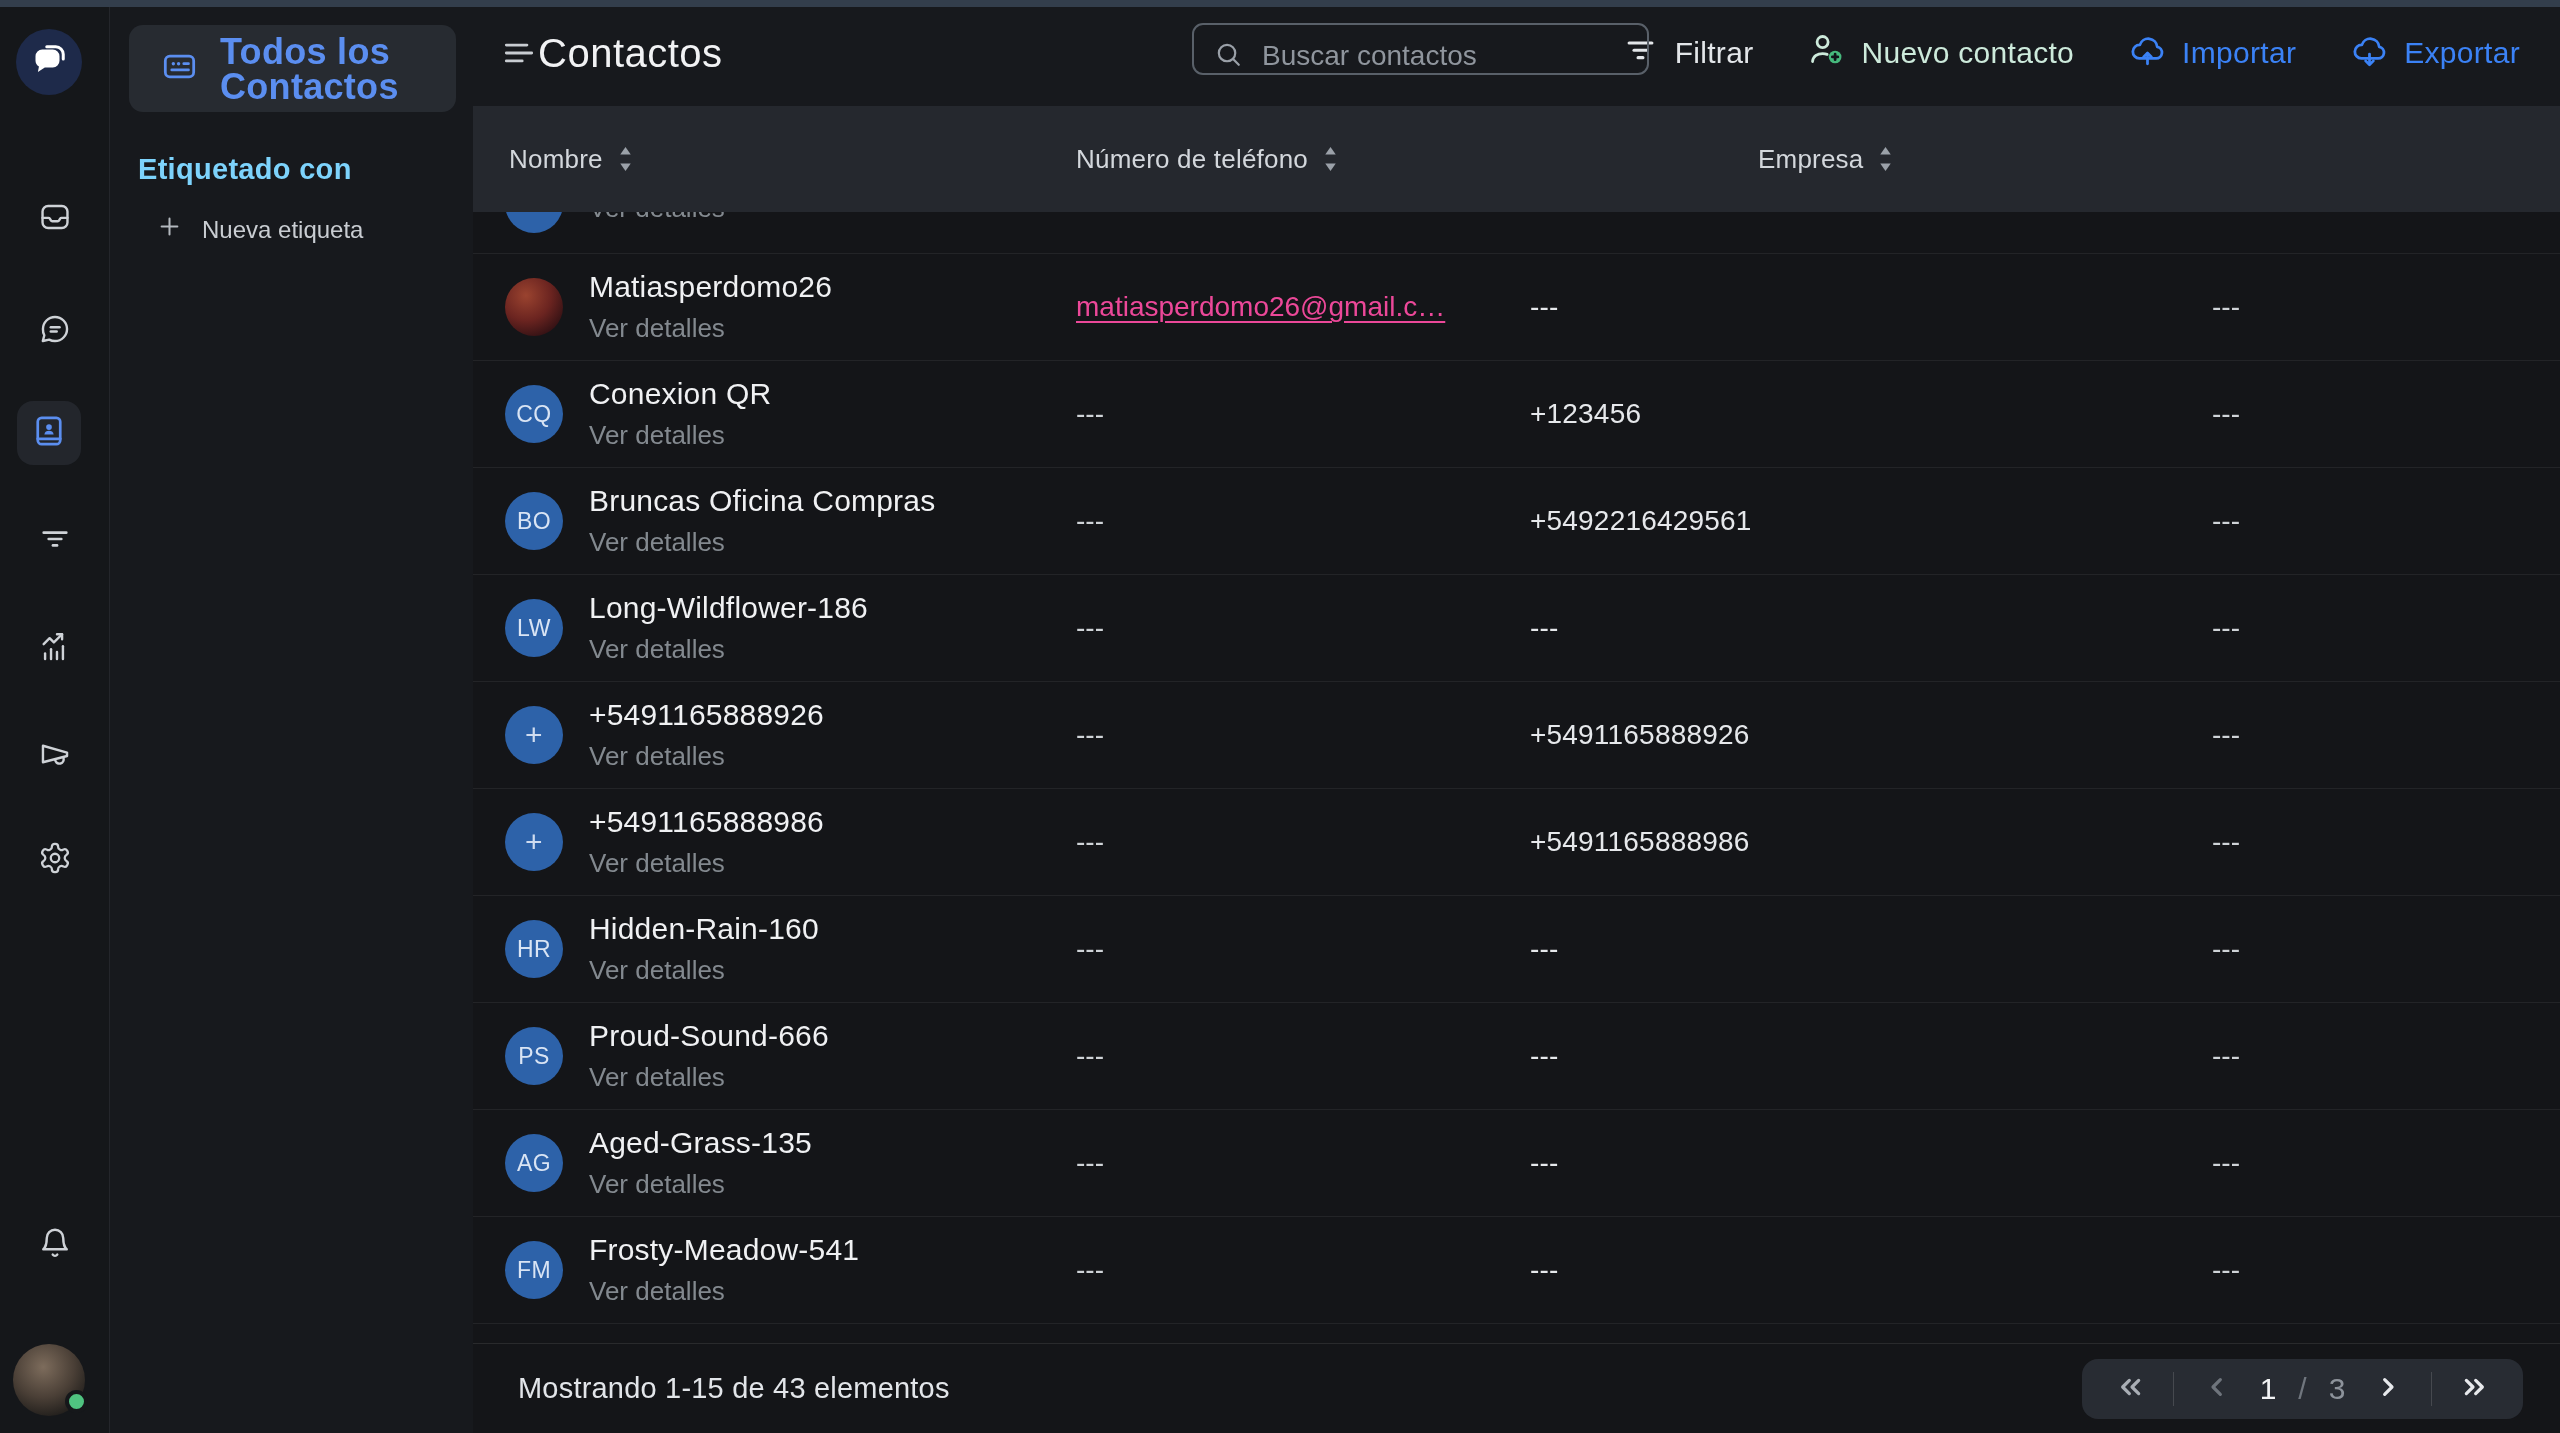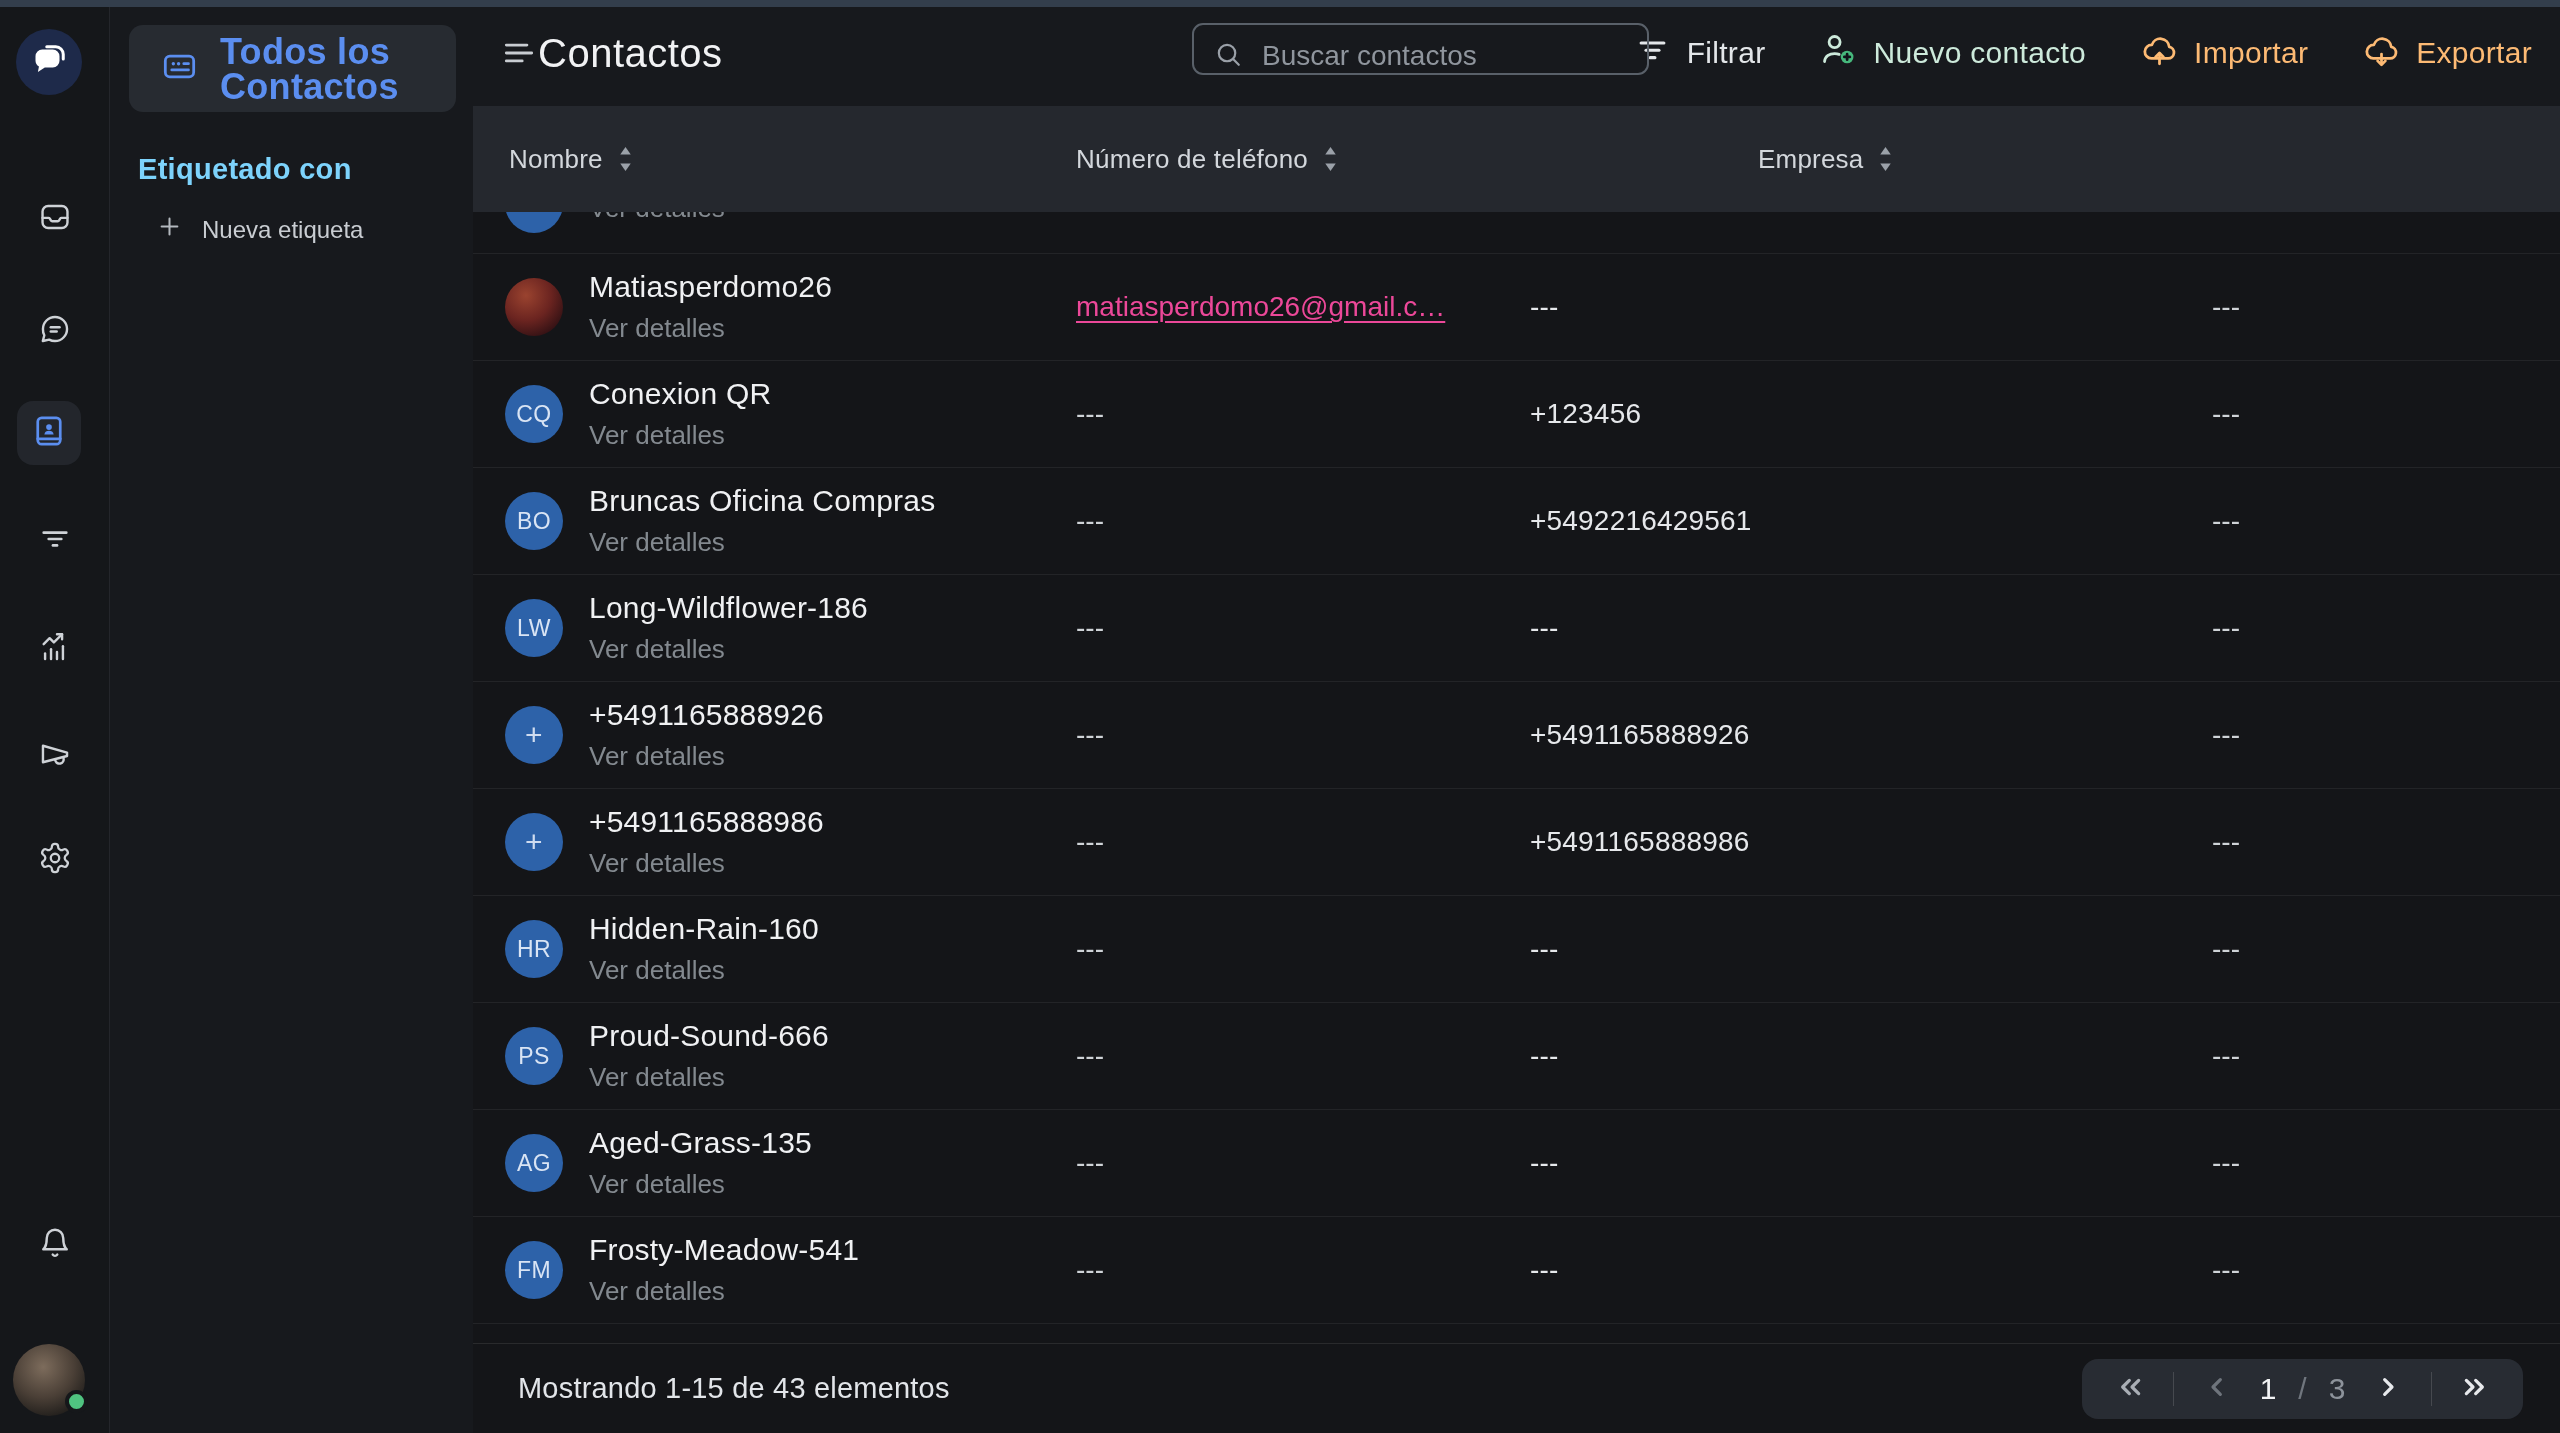--- a/index.html
+++ b/index.html
@@ -31,26 +31,26 @@
 
   
   .main{position:absolute;left:473px;top:0;width:2087px;height:1433px;display:flex;flex-direction:column;background:#17191d;}
   .topbar{height:106px;flex:none;position:relative;display:flex;align-items:center;}
   .menu-icon{margin-left:27px;width:38px;height:38px;color:#c8ccd1;flex:none;}
   .page-title{margin-left:25px;font-size:40px;font-weight:500;color:#f1f2f4;letter-spacing:.5px;}
   .search{position:absolute;left:719px;top:23px;width:457px;height:52px;border:2px solid #596069;border-radius:11px;display:flex;align-items:flex-end;gap:17px;padding:0 20px;background:transparent;}
   .search svg{width:29px;height:29px;color:#9aa0a8;flex:none;}
   .search input{flex:1;min-width:0;background:transparent;border:none;outline:none;color:#e8eaed;font-size:28px;font-family:inherit;}
   .search input::placeholder{color:#8f959d;}
-  .actions{margin-left:auto;display:flex;align-items:flex-start;gap:54px;padding-right:28px;}
+  .actions{margin-left:auto;display:flex;align-items:flex-start;gap:54px;padding-right:40px;}
   .action{display:flex;align-items:center;gap:15px;font-size:30px;background:none;border:none;padding:0;font-family:inherit;cursor:pointer;letter-spacing:.3px;}
   .action svg{width:39px;height:39px;flex:none;}
   .action.filter{color:#e3e6e9;}
   .action.new-contact{color:#cdeadb;}
-  .action.import,.action.export{color:#fdba74;}
+  .action.import,.action.export{color:#3b82f6;}
 
   
   .thead{height:106px;flex:none;background:#25282e;display:flex;align-items:center;color:#d3d7dc;font-size:26px;letter-spacing:.2px;}
   .th{display:flex;align-items:center;gap:13px;white-space:nowrap;}
   .sort{width:19px;height:30px;fill:#9ba1a9;flex:none;cursor:pointer;}
   .col-name{width:603px;padding-left:36px;}
   .col-email{width:454px;}
   .col-phone{width:666px;}
   .col-company{flex:1;padding-left:16px;}
   .th.col-email{flex-direction:column;align-items:flex-start;gap:8px;justify-content:center;}

